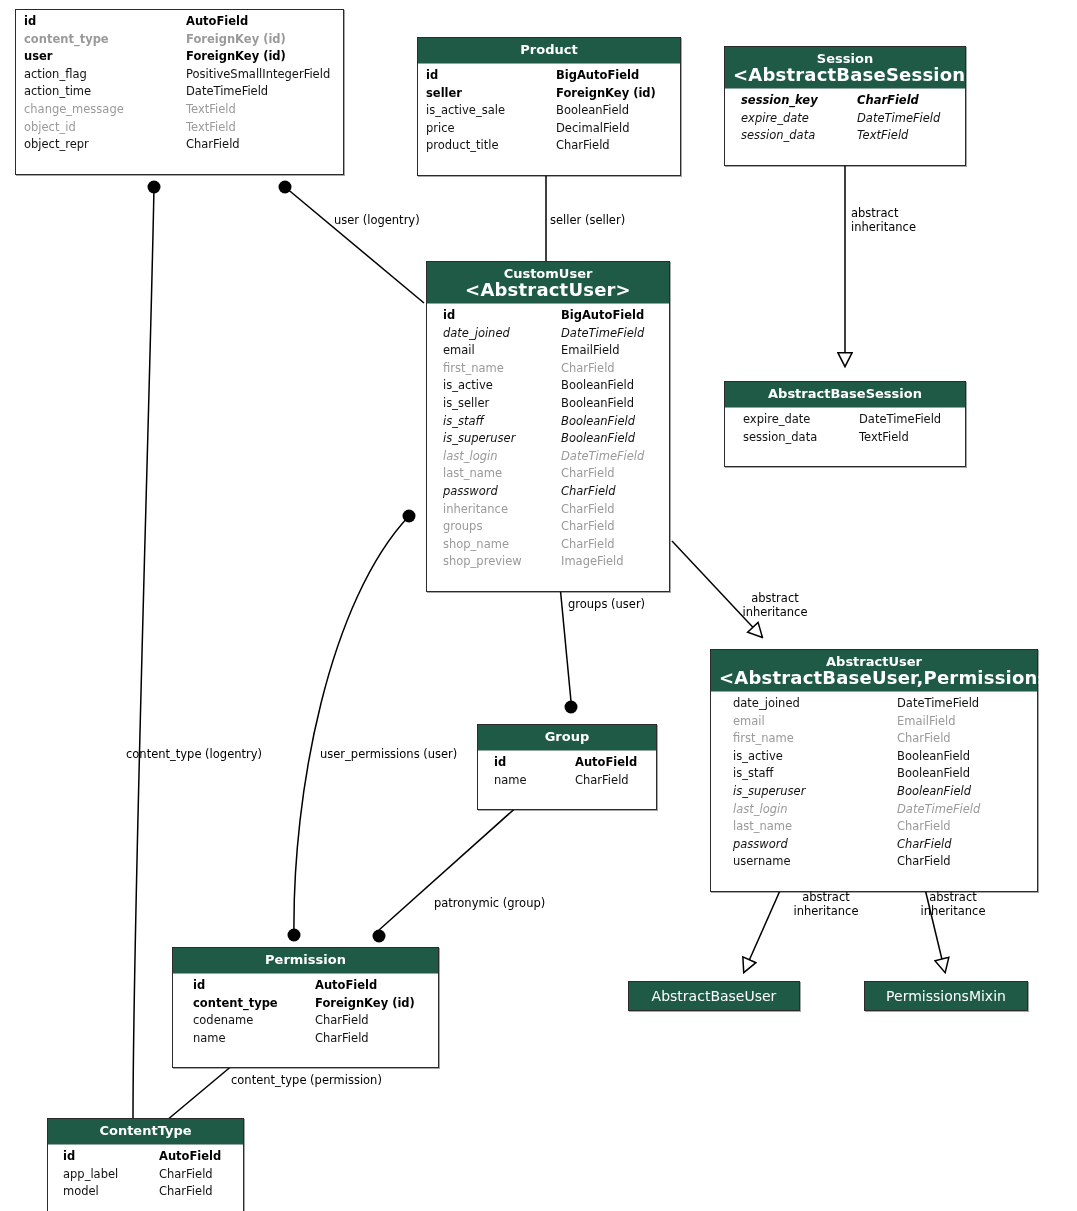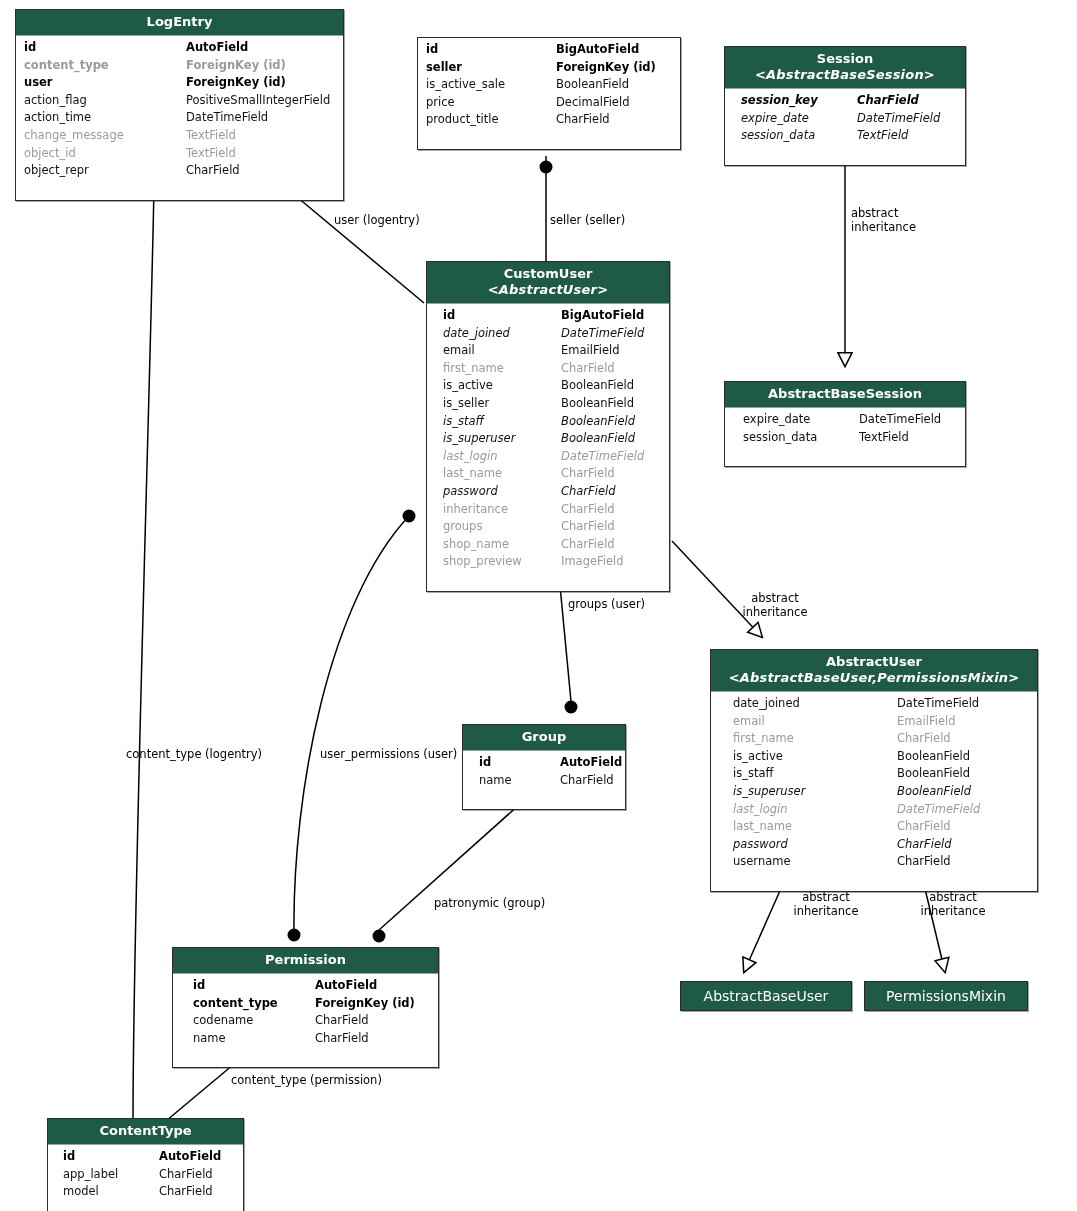--- a/index.html
+++ b/index.html
@@ -35,23 +35,22 @@
     color: #ffffff;
     text-align: center;
     font-weight: bold;
     font-size: 13px;
     line-height: 16px;
     padding: 4px 8px 5px 8px;
     border-bottom: 1px solid #8fa79d;
   }
   .entity-header .stereotype {
     display: block;
-    font-style: italic;
     font-weight: bold;
-    font-size: 13px;
+    font-size: 18px;
     line-height: 16px;
     letter-spacing: 0.2px;
   }
   .entity-body {
     padding: 3px 0 20px 0;
   }
   .frow {
     display: flex;
     font-size: 11.5px;
     line-height: 17.6px;
@@ -155,23 +154,20 @@
     <g>
       <line x1="790" y1="868" x2="744" y2="972" stroke="#000000" stroke-width="1.5" marker-end="url(#hollowArrow)"></line>
     </g>
 
     <g>
       <line x1="920" y1="868" x2="945" y2="972" stroke="#000000" stroke-width="1.5" marker-end="url(#hollowArrow)"></line>
     </g>
   </svg>
 
   <div class="entity" style="left:15px; top:9px; width:329px;">
-    <div class="entity-header">
-      <span>LogEntry</span>
-    </div>
     <div class="entity-body">
       <div class="frow">
         <span class="fname f-bold" style="width:162px">id</span>
         <span class="ftype f-bold">AutoField</span>
       </div>
       <div class="frow">
         <span class="fname f-gray" style="width:162px; font-weight:bold">content_type</span>
         <span class="ftype f-gray" style="font-weight:bold">ForeignKey (id)</span>
       </div>
       <div class="frow">
@@ -195,20 +191,23 @@
         <span class="ftype f-gray">TextField</span>
       </div>
       <div class="frow">
         <span class="fname f-norm" style="width:162px">object_repr</span>
         <span class="ftype f-norm">CharField</span>
       </div>
     </div>
   </div>
 
   <div class="entity" style="left:417px; top:37px; width:264px;">
+    <div class="entity-header">
+      <span>Product</span>
+    </div>
     <div class="entity-body">
       <div class="frow">
         <span class="fname f-bold" style="width:130px">id</span>
         <span class="ftype f-bold">BigAutoField</span>
       </div>
       <div class="frow">
         <span class="fname f-bold" style="width:130px">seller</span>
         <span class="ftype f-bold">ForeignKey (id)</span>
       </div>
       <div class="frow">
@@ -374,21 +373,21 @@
         <span class="fname f-ital" style="width:164px">password</span>
         <span class="ftype f-ital">CharField</span>
       </div>
       <div class="frow" style="padding-left:22px">
         <span class="fname f-norm" style="width:164px">username</span>
         <span class="ftype f-norm">CharField</span>
       </div>
     </div>
   </div>
 
-  <div class="entity" style="left:462px; top:724px; width:164px;">
+  <div class="entity" style="left:477px; top:724px; width:180px;">
     <div class="entity-header">
       <span>Group</span>
     </div>
     <div class="entity-body">
       <div class="frow" style="padding-left:16px">
         <span class="fname f-bold" style="width:81px">id</span>
         <span class="ftype f-bold">AutoField</span>
       </div>
       <div class="frow" style="padding-left:16px">
         <span class="fname f-norm" style="width:81px">name</span>
@@ -434,21 +433,21 @@
         <span class="fname f-norm" style="width:96px">app_label</span>
         <span class="ftype f-norm">CharField</span>
       </div>
       <div class="frow" style="padding-left:15px">
         <span class="fname f-norm" style="width:96px">model</span>
         <span class="ftype f-norm">CharField</span>
       </div>
     </div>
   </div>
 
-  <div class="plainbox" style="left:680px; top:981px; width:172px;">
+  <div class="plainbox" style="left:628px; top:981px; width:172px;">
     <span>AbstractBaseUser</span>
   </div>
   <div class="plainbox" style="left:864px; top:981px; width:164px;">
     <span>PermissionsMixin</span>
   </div>
 
   <div class="edge-label" style="left:334px; top:213px;">user (logentry)</div>
 
   <div class="edge-label" style="left:550px; top:213px;">seller (seller)</div>
 

